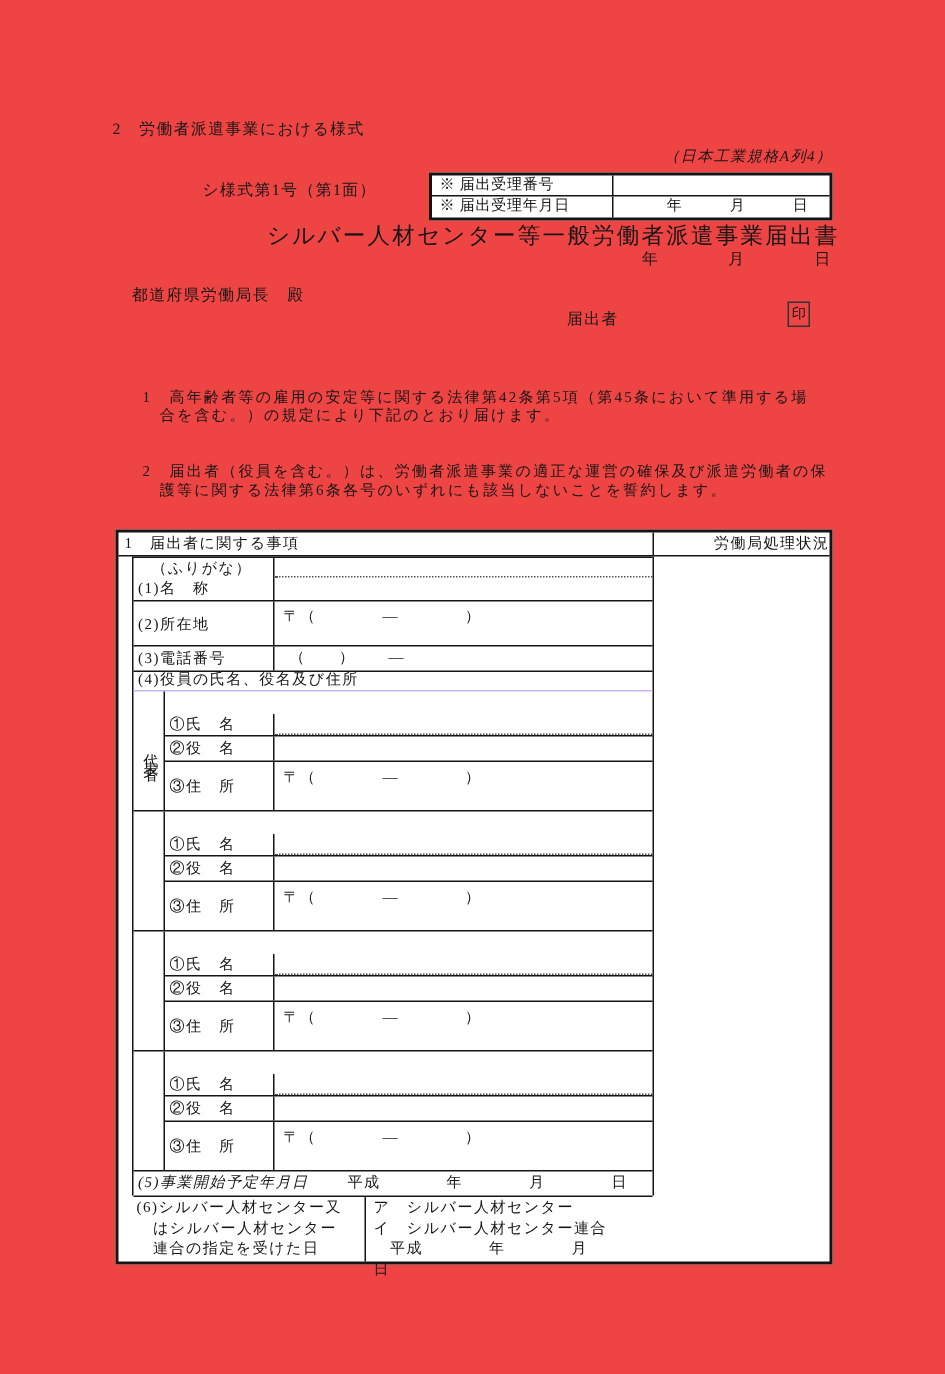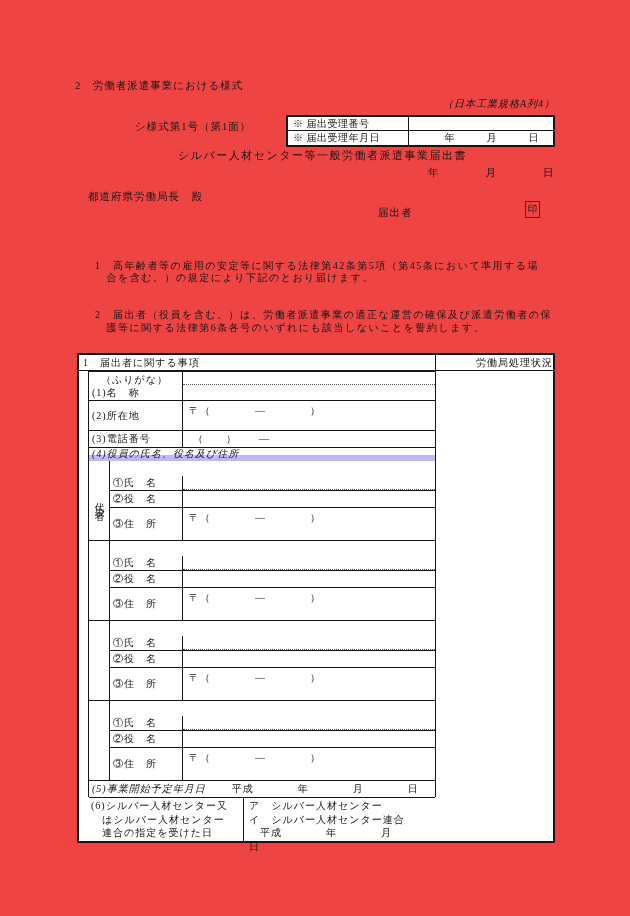--- a/index.html
+++ b/index.html
@@ -27,21 +27,21 @@
   .mh-left{width:357px;border-right:1px solid #151515;padding-left:4px;line-height:15px;white-space:pre;}
   .mh-right{flex:1;text-align:center;line-height:15px;}
   .mbody{display:flex;height:426px;}
   .mb-left{width:357px;border-right:1px solid #151515;padding-left:9px;}
   .mb-right{flex:1;}
   .itable{border-left:1px solid #151515;border-top:1px solid #151515;height:100%;}
   .row{display:flex;border-bottom:1px solid #151515;}
   .r1{height:29px;}
   .r2{height:30px;}
   .r3{height:17px;}
-  .r4{height:13px;display:block;padding-left:3px;line-height:12px;border-bottom:6px solid #c4b5fd;white-space:pre;font-style:italic;}
+  .r4{height:13px;display:block;padding-left:3px;line-height:12px;border-bottom:1px solid #c4b5fd;white-space:pre;}
   .lc{width:94px;border-right:1px solid #151515;}
   .lc.c{display:flex;align-items:center;padding-left:3px;white-space:pre;text-align:right;}
   .vc{flex:1;}
   .dotted{height:13px;border-bottom:1px dotted #555;}
   .l1{padding-left:12px;line-height:13px;margin-top:1px;white-space:pre;}
   .l2{padding-left:3px;line-height:13px;white-space:pre;}
   .postal{padding:3px 0 0 6px;white-space:pre;}
   .phone{padding-left:10px;line-height:16px;white-space:pre;}
   .oblock{height:80px;border-bottom:1px solid #151515;display:flex;}
   .ncol{width:21px;border-right:1px solid #151515;display:flex;align-items:center;justify-content:center;}
@@ -74,21 +74,21 @@
     <div class="rrow first">
       <div class="rlab">※ 届出受理番号</div>
       <div class="rval"></div>
     </div>
     <div class="rrow">
       <div class="rlab">※ 届出受理年月日</div>
       <div class="rval">年　　　月　　　日</div>
     </div>
   </div>
 
-  <div class="abs txt" style="left:178px;top:148px;font-size:11px;letter-spacing:1.5px;">シルバー人材センター等一般労働者派遣事業届出書</div>
+  <div class="abs txt" style="left:178px;top:148px;font-size:15px;letter-spacing:1.5px;">シルバー人材センター等一般労働者派遣事業届出書</div>
   <div class="abs txt" style="left:428px;top:166px;">年　　　　月　　　　日</div>
   <div class="abs txt" style="left:88px;top:190px;">都道府県労働局長　殿</div>
   <div class="abs txt" style="left:378px;top:206px;">届出者</div>
   <div class="abs seal">印</div>
 
   <div class="abs decl">
     <div>1　高年齢者等の雇用の安定等に関する法律第42条第5項（第45条において準用する場
 　合を含む。）の規定により下記のとおり届けます。</div>
     <div>2　届出者（役員を含む。）は、労働者派遣事業の適正な運営の確保及び派遣労働者の保
 　護等に関する法律第6条各号のいずれにも該当しないことを誓約します。</div>

